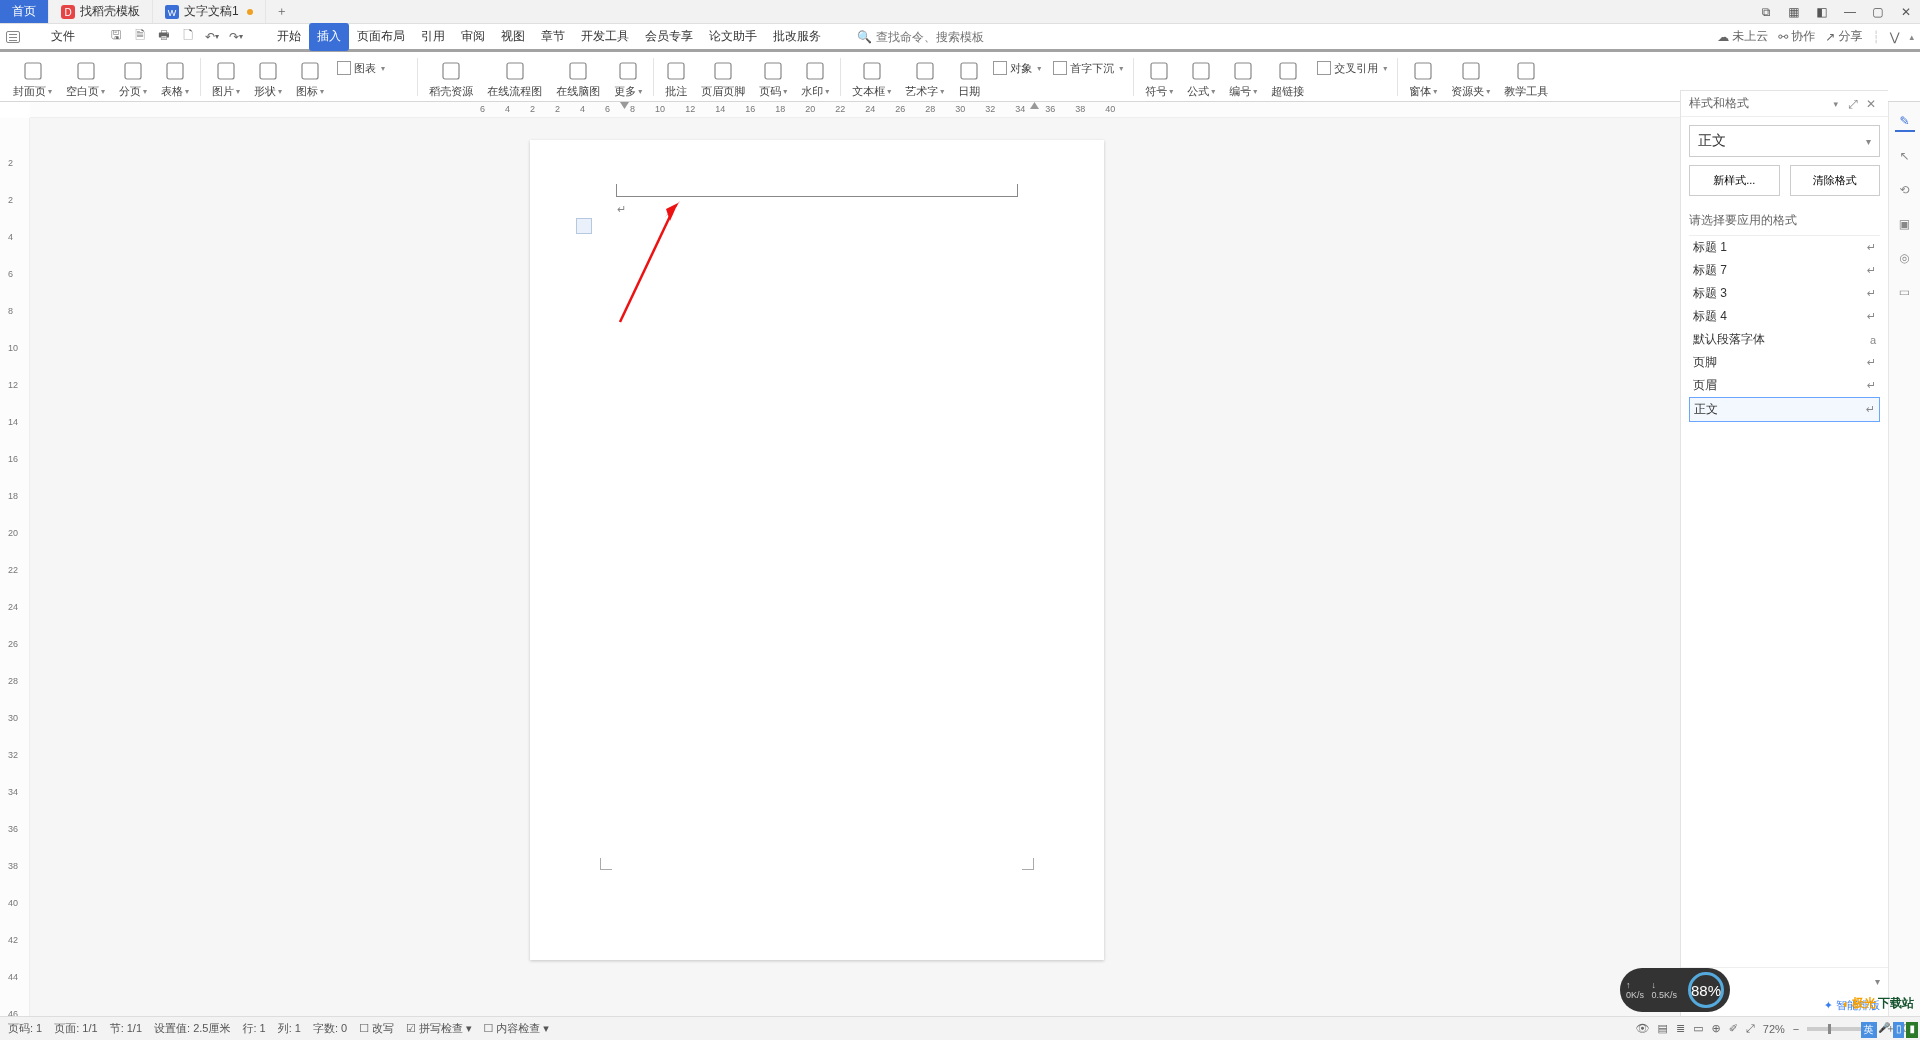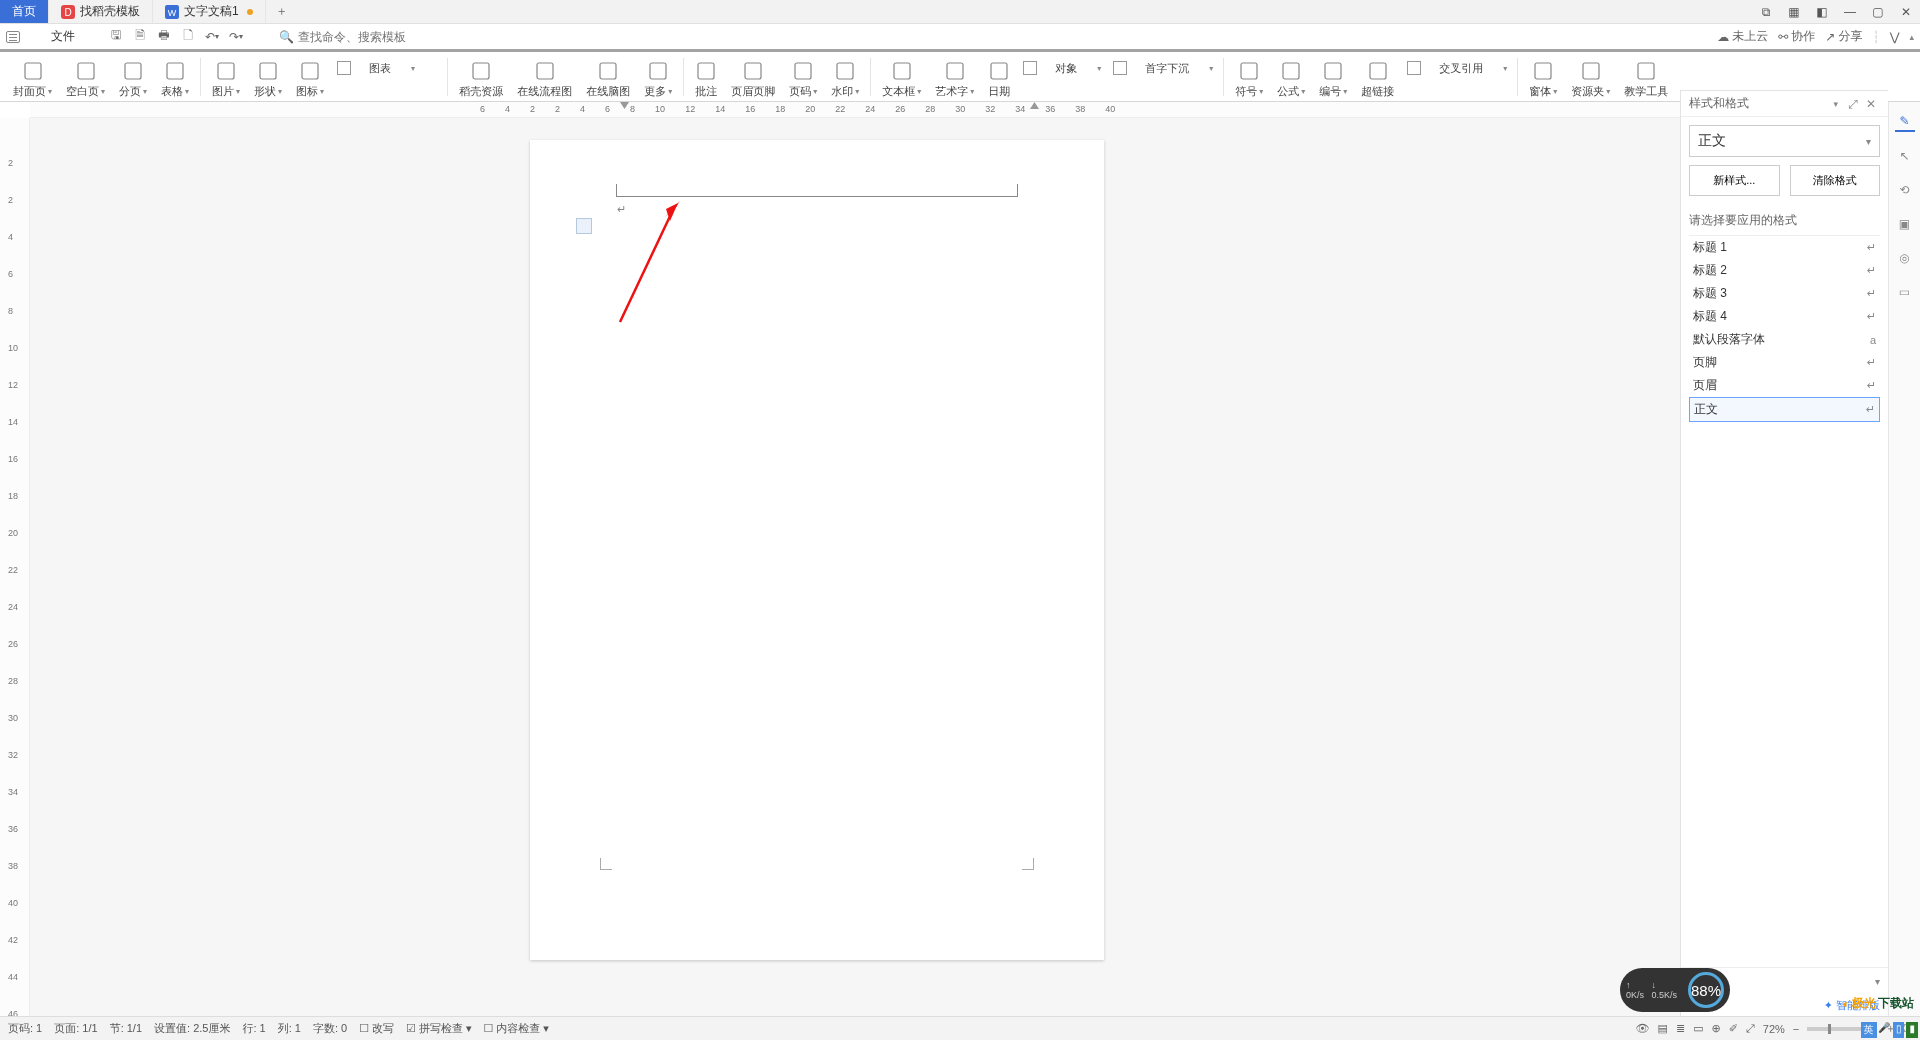--- a/index.html
+++ b/index.html
@@ -31,21 +31,21 @@
 .menurow .right .sep { color:#ccc; }
 .menurow .right .caret { font-size: 9px; color:#888; }
 
 
 .ribbon { height: 50px; display: flex; align-items: center; padding: 0 6px; border-bottom: 1px solid #d7d7d7; background: #fff; }
 .ribbon .btn { display: flex; flex-direction: column; align-items: center; justify-content: flex-end; padding: 2px 7px; height: 48px; cursor: pointer; font-size: 11px; color: #444; }
 .ribbon .btn .ric { width: 22px; height: 22px; margin-bottom: 2px; display: flex; align-items: center; justify-content: center; color: #888; }
 .ribbon .btn .lbl { display: flex; align-items: center; white-space: nowrap; }
 .ribbon .divider { width: 1px; height: 38px; background: #e4e4e4; margin: 0 4px; align-self: center; }
 .ribbon .smallcol { display:flex; flex-direction:column; justify-content:center; gap:2px; padding:0 6px; font-size:11px; color:#444; height:48px; }
-.ribbon .smallcol .srow { display:flex; align-items:center; gap:18px; cursor:pointer;margin-top:24px; }
+.ribbon .smallcol .srow { display:flex; align-items:center; gap:3px; cursor:pointer;margin-top:24px; }
 .ribbon .tri { font-size:8px; color:#888; margin-left:2px; }
 
 
 .ruler-h { position:absolute; left:30px; right:240px; top:102px; height:16px; background:#fcfcfc; border-bottom:1px solid #eee; }
 .ruler-h .ticks { position:absolute; left:450px; display:flex; gap:20px; font-size:9px; color:#777; top:2px; white-space:nowrap; }
 .ruler-h .marker { position:absolute; top:0; width:9px; height:14px; }
 .ruler-v { position:absolute; left:0; top:118px; bottom:24px; width:30px; background:#fcfcfc; border-right:1px solid #eee; }
 .ruler-v .ticks { position:absolute; top:40px; left:8px; display:flex; flex-direction:column; gap:27px; font-size:9px; color:#777; }
 
 
@@ -144,20 +144,21 @@
     </span>
   <span class="mitem">文件</span>
   <span class="qicons">
     <span>🖫</span>
     <span>🗎</span>
     <span>🖶</span>
     <span>🗋</span>
     <span>↶<small style="font-size:8px;">▾</small></span>
     <span>↷<small style="font-size:8px;">▾</small></span>
   </span>
+  <span id="menu-items"><span class="mitem">开始</span><span class="mitem active">插入</span><span class="mitem">页面布局</span><span class="mitem">引用</span><span class="mitem">审阅</span><span class="mitem">视图</span><span class="mitem">章节</span><span class="mitem">开发工具</span><span class="mitem">会员专享</span><span class="mitem">论文助手</span><span class="mitem">批改服务</span></span>
   <span class="search">
     <span style="margin-right:4px;">🔍</span>
     <input placeholder="查找命令、搜索模板" style="">
   </span>
   <div class="right">
     <span class="ritem">
         <span>☁</span>
         <span>未上云</span>
       </span>
     <span class="ritem">
@@ -495,21 +496,21 @@
     <button>新样式...</button>
     <button>清除格式</button>
   </div>
   <div class="sec-lbl">请选择要应用的格式</div>
   <div class="style-list" id="style-list">
       <div class="sitem">
         <span>标题 1</span>
         <span class="mk">↵</span>
       </div>
       <div class="sitem">
-        <span>标题 2</span>
+        <span>标题 7</span>
         <span class="mk">↵</span>
       </div>
       <div class="sitem">
         <span>标题 3</span>
         <span class="mk">↵</span>
       </div>
       <div class="sitem">
         <span>标题 4</span>
         <span class="mk">↵</span>
       </div>

